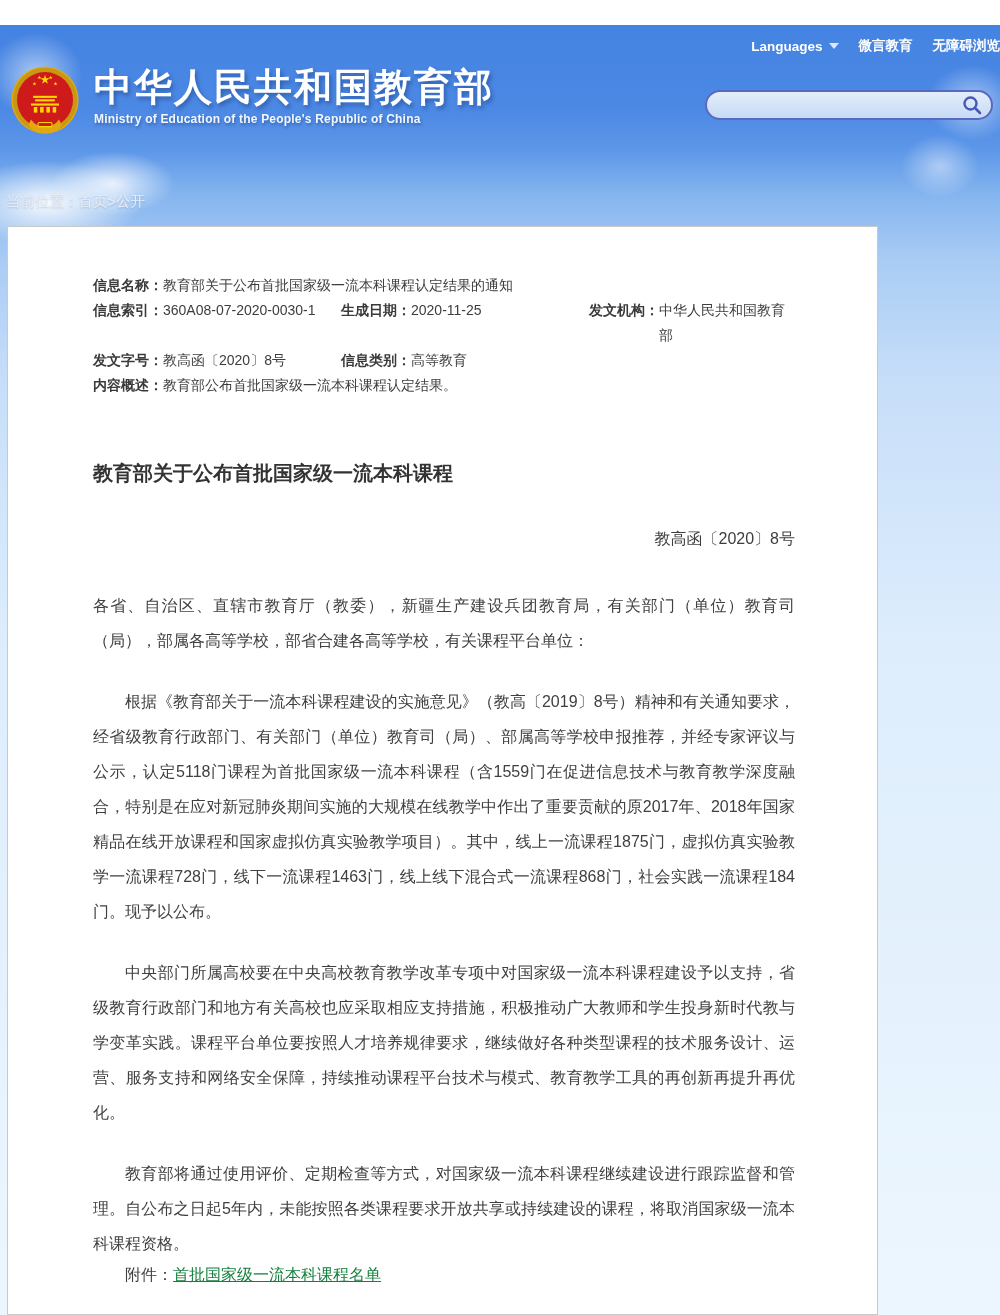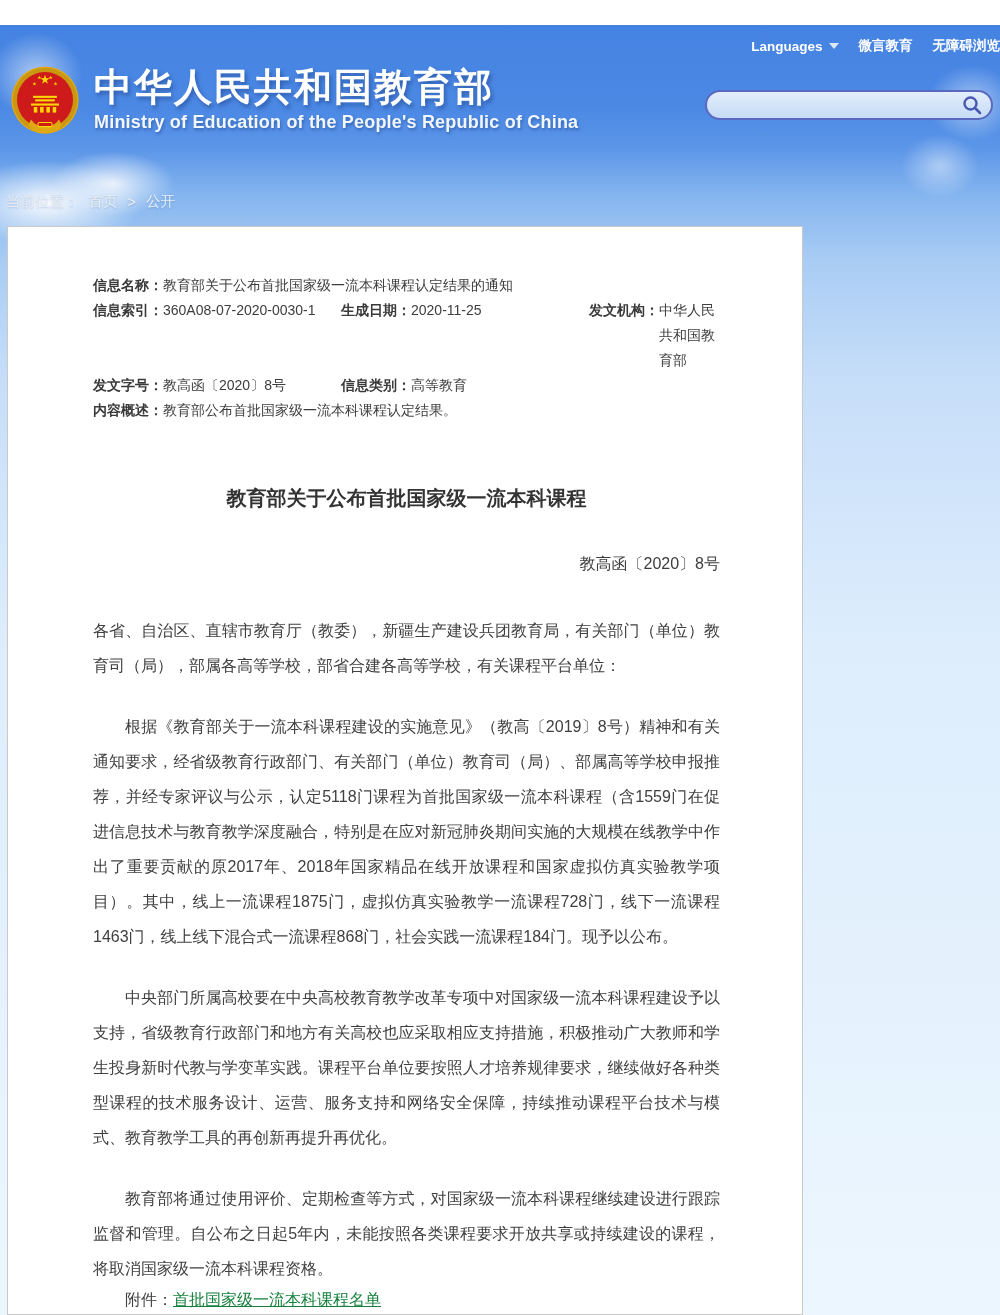--- a/index.html
+++ b/index.html
@@ -36,53 +36,53 @@
   .utility .lang { font-weight:bold; display:flex; align-items:center; gap:6px; cursor:pointer; }
   .chevron { width:0; height:0; border-left:5px solid transparent; border-right:5px solid transparent;
     border-top:6px solid #dce8fa; display:inline-block; }
   .utility .ulink { cursor:pointer;font-weight:bold; }
 
   .brand { position:absolute; left:10px; top:40px; display:flex; align-items:flex-start; }
   .emblem { width:70px; height:70px; flex:0 0 auto; }
   .brand-text { margin-left:14px; }
   .title-cn { color:#fff; font-weight:bold; font-size:38px; letter-spacing:2px; line-height:44px;
     text-shadow:2px 3px 4px rgba(25,60,130,.55); }
-  .title-en { color:#f2f7fd; font-weight:bold; font-size:18px; letter-spacing:.2px; margin-top:3px;
+  .title-en { color:#f2f7fd; font-weight:bold; font-size:12px; letter-spacing:.2px; margin-top:3px;
     text-shadow:1px 2px 3px rgba(25,60,130,.5); }
 
   .search-pill { position:absolute; top:65px; right:7px; width:288px; height:30px;
     background:linear-gradient(180deg,#e3eefb,#c5dbf6); border:2px solid #5a68bd; border-radius:16px;
     display:flex; align-items:center; padding:0 8px 0 14px; }
   .search-input { flex:1; border:none; outline:none; background:transparent; font-size:14px; color:#33508a;
     font-family:inherit; height:100%; }
   .search-btn { width:22px; height:22px; border:none; background:transparent; cursor:pointer; padding:0;
     display:flex; align-items:center; justify-content:center; }
 
   
   .breadcrumb { position:absolute; left:6px; top:192px; color:#e9eef4; font-size:14.5px;
-    display:flex; align-items:center; gap:10px; text-shadow:0 1px 2px rgba(60,100,160,.35); }
+    display:flex; align-items:center; text-shadow:0 1px 2px rgba(60,100,160,.35); }
   .breadcrumb .crumb { cursor:pointer; }
 
   
-  .panel { position:absolute; left:7px; top:226px; width:796px; height:1089px;
+  .panel { position:absolute; left:7px; top:226px; width:871px; height:1089px;
     background:#fff; border:1px solid #c9c9c9; overflow:hidden; }
   .panel-inner { padding:46px 82px 0 85px; }
 
   
   .meta { font-size:14px; color:#3d3d3d; }
   .meta-row { display:flex; line-height:25px; }
   .meta-label { font-weight:bold; color:#3a3a3a; white-space:nowrap; }
   .meta-value { color:#3d3d3d; }
   .mcol-1 { width:248px; display:flex; }
   .mcol-2 { width:248px; display:flex; }
   .mcol-3 { flex:1; display:flex;justify-content:flex-end; }
   .mcol-full { flex:1; display:flex; }
 
   
-  .doc-title { margin-top:60px; text-align:center; font-size:20px; font-weight:bold; color:#333;
+  .doc-title { margin-top:60px; text-align:left; font-size:20px; font-weight:bold; color:#333;
     line-height:30px; }
   .doc-number { margin-top:40px; text-align:right; font-size:16px; color:#3d3d3d; line-height:22px; }
   .doc-body { margin-top:38px; font-size:16px; color:#404040; }
   .doc-body p { line-height:35px; text-align:justify; text-indent:2em; margin:0 0 26px 0; }
   .doc-body p.salutation { text-indent:0; }
   .doc-body p.attachment { margin-top:-30px; text-align:left; }
   .attachment a { color:#15803d; text-decoration:underline; cursor:pointer; }
 </style>
 </head>
 <body>

